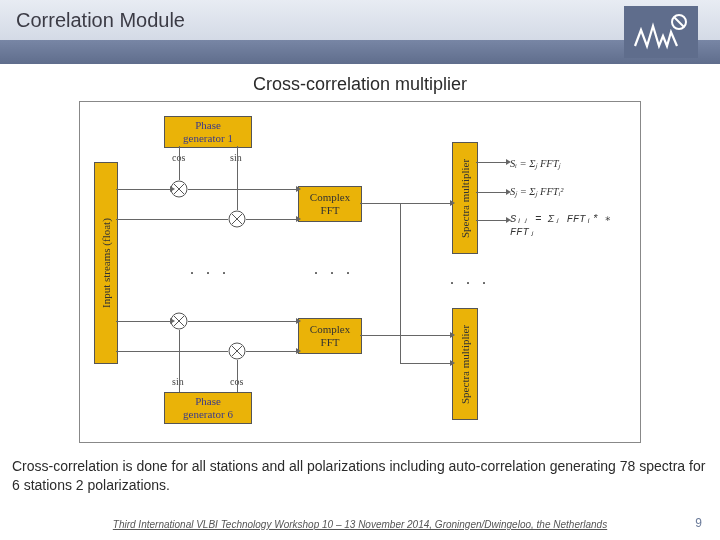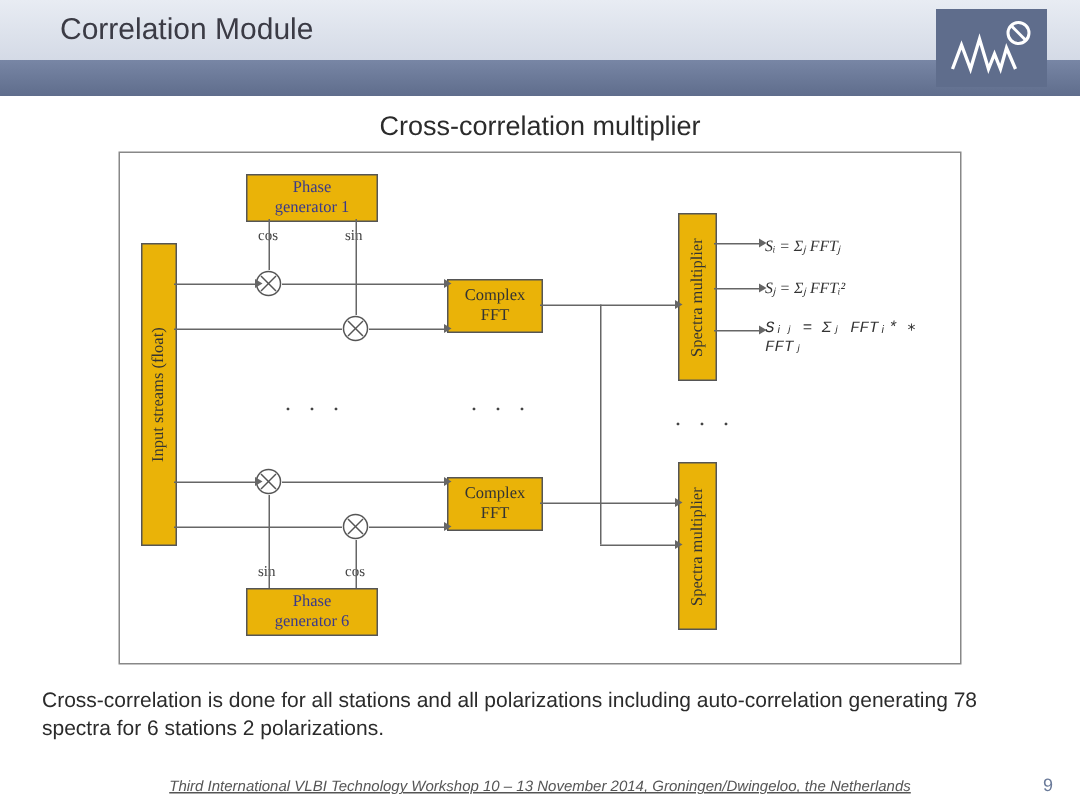--- a/index.html
+++ b/index.html
@@ -1,31 +1,31 @@
 <!DOCTYPE html>
 <html><head>
 <meta charset="utf-8">
 <style>
   html,body{margin:0;padding:0;width:720px;height:540px;font-family:Arial,Helvetica,sans-serif;background:#fff;color:#333;}
   .header{height:64px;position:relative;}
-  .header-top{height:40px;background:linear-gradient(#e8ecf3,#d4dae6);display:flex;align-items:center;padding-left:40px;}
+  .header-top{height:40px;background:linear-gradient(#e8ecf3,#d4dae6);display:flex;align-items:center;padding-left:16px;}
   .header-title{font-size:20px;color:#3b3b45;}
   .header-bar{height:24px;background:linear-gradient(#7886a5,#5f6d8c);}
   .logo{position:absolute;right:22px;top:6px;width:74px;height:52px;background:#5f6d8c;display:flex;align-items:center;justify-content:center;}
   .logo svg{width:60px;height:40px;}
   .subtitle{text-align:center;font-size:18px;color:#2b2b2b;margin-top:10px;}
   .diagram{width:560px;height:340px;margin:6px auto 0;border:1px solid #888;position:relative;font-family:'Times New Roman',serif;}
   .box{position:absolute;border:1px solid #555;background:#eab308;display:flex;align-items:center;justify-content:center;text-align:center;font-size:11px;line-height:1.15;color:#333;}
   .vbox{writing-mode:vertical-rl;transform:rotate(180deg);}
   .lbl{position:absolute;font-size:10px;color:#444;}
   .dots{position:absolute;font-size:16px;letter-spacing:4px;color:#444;}
   .mult{position:absolute;width:18px;height:18px;}
   .mult svg{width:18px;height:18px;}
   .eq{position:absolute;font-size:10.5px;font-style:italic;color:#333;}
-  .caption{font-size:14px;color:#2b2b2b;margin:14px 28px 0;line-height:1.35;}
+  .caption{font-size:14px;color:#2b2b2b;margin:14px 12px 0;line-height:1.35;}
   .footer{position:absolute;bottom:10px;left:0;right:0;}
   .footer-text{font-size:10px;font-style:italic;color:#555;text-align:center;text-decoration:underline;}
   .pagenum{position:absolute;right:18px;bottom:0;font-size:12px;color:#6a7a99;}
   .wire{position:absolute;background:#666;}
   .wh{height:1px;} .wv{width:1px;}
   .arrow-r::after{content:"";position:absolute;right:-5px;top:-3px;border-left:5px solid #666;border-top:3.5px solid transparent;border-bottom:3.5px solid transparent;}
 </style>
 </head>
 <body>
 

